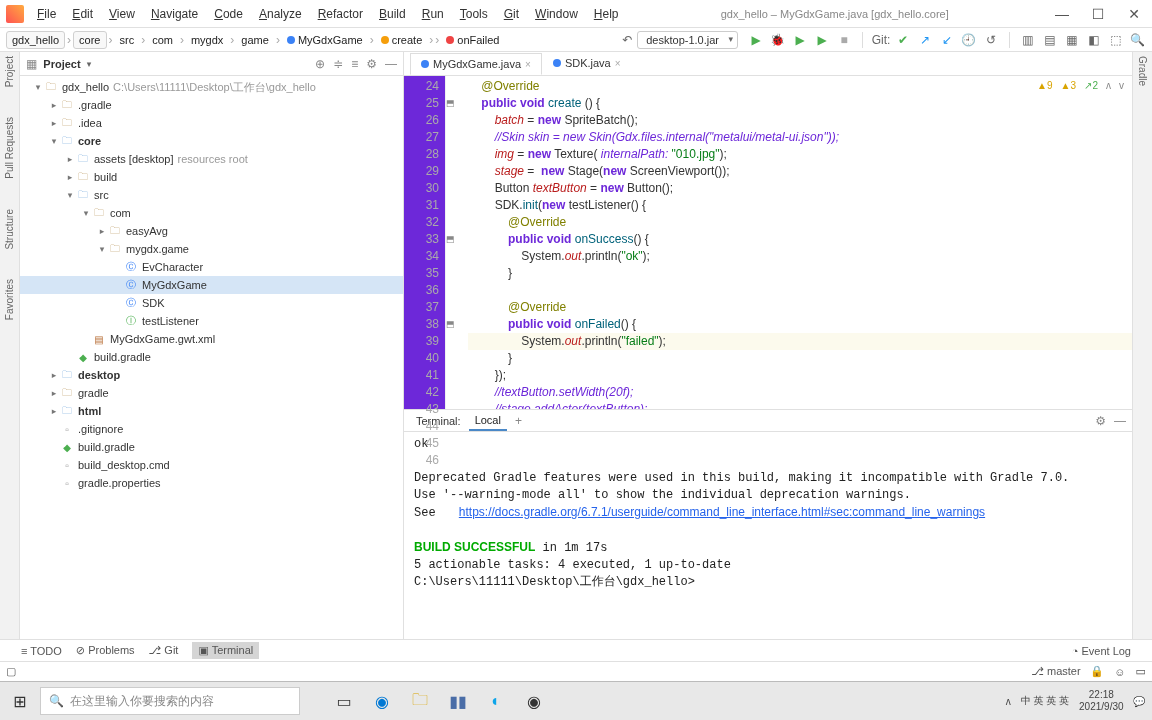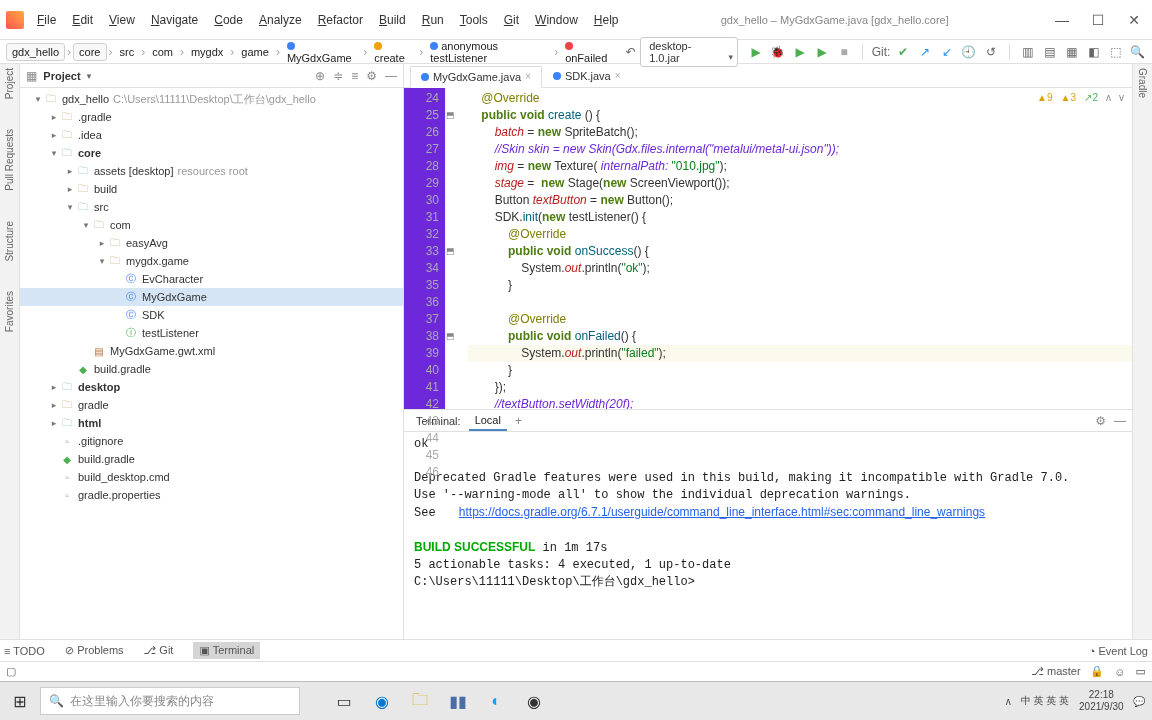--- a/index.html
+++ b/index.html
@@ -1,18 +1,18 @@
 <!DOCTYPE html>
 <html><head>
 <meta charset="utf-8">
 <style>
 * { margin: 0; padding: 0; box-sizing: border-box; font-family: "Segoe UI", Arial, sans-serif; }
 body { width: 1152px; height: 720px; background: #f2f2f2; overflow: hidden; font-size: 12px; color: #333; }
 .window { width: 1152px; height: 681px; background: #fff; display: flex; flex-direction: column; }
-.titlebar { height: 40px; background: #fff; display: flex; align-items: center; border-bottom: 1px solid #e0e0e0; }
+.titlebar { height: 28px; background: #fff; display: flex; align-items: center; border-bottom: 1px solid #e0e0e0; }
 .titlebar .logo { width: 18px; height: 18px; margin: 0 6px; background: linear-gradient(45deg,#ff5252,#ffab40); border-radius: 2px; }
 .menus { display: flex; gap: 2px; }
 .menus span { padding: 4px 7px; cursor: pointer; }
 .menus span u { text-decoration: underline; }
 .title-center { flex: 1; text-align: center; color: #888; font-size: 11px; }
 .winctl { display: flex; }
 .winctl div { width: 36px; height: 28px; display: flex; align-items: center; justify-content: center; color: #555; font-size: 14px; }
 .navbar { height: 24px; display: flex; align-items: center; border-bottom: 1px solid #e0e0e0; padding: 0 6px; gap: 2px; }
 .crumb { padding: 2px 5px; font-size: 11px; color: #222; }
 .crumb.mod { border: 1px solid #d0d0d0; border-radius: 3px; background: #f8f8f8; }
@@ -46,47 +46,47 @@
 .tree-row .icon { width: 14px; height: 14px; margin-right: 4px; display: inline-flex; align-items: center; justify-content: center; font-size: 10px; }
 .tree-row.sel { background: #d5e5f6; }
 .folder { color: #b38b4d; }
 .folder-o { color: #6aa0d8; }
 .jfile { color: #3b82f6; }
 .gfile { color: #4caf50; }
 .path-hint { color: #999; margin-left: 4px; }
 .ind-0 { padding-left: 12px; } .ind-1 { padding-left: 28px; } .ind-2 { padding-left: 44px; }
 .ind-3 { padding-left: 60px; } .ind-4 { padding-left: 76px; } .ind-5 { padding-left: 92px; }
 .editor-pane { flex: 1; display: flex; flex-direction: column; min-width: 0; }
-.tabs { height: 24px; display: flex; align-items: center; border-bottom: 1px solid #e0e0e0; padding-left: 6px; }
+.tabs { height: 24px; display: flex; align-items: flex-start; border-bottom: 1px solid #e0e0e0; padding-left: 6px; }
 .tab { padding: 4px 10px; font-size: 11px; border: 1px solid transparent; display: flex; align-items: center; gap: 4px; }
 .tab.active { border: 1px solid #ddd; border-bottom: 1px solid #fff; background: #fff; position: relative; top: 1px; }
 .tab .close { color: #aaa; font-size: 10px; }
 .tab .ficon { width: 8px; height: 8px; border-radius: 50%; background: #3b82f6; }
 .code-area { flex: 1; display: flex; min-height: 0; position: relative; font-family: "Consolas","Courier New",monospace; font-size: 12px; background: #fff; }
 .gutter { width: 42px; background: #6d28d9; text-align: right; color: #aaa; padding: 2px 6px 0 0; line-height: 17px; border-right: 1px solid #f0f0f0; }
 .gutter2 { width: 12px; background: #fff; line-height: 17px; padding-top: 2px; font-size: 9px; color: #888; }
 .code { flex: 1; padding: 2px 0 0 10px; line-height: 17px; white-space: pre; overflow: hidden; }
 .insp { position: absolute; right: 8px; top: 4px; font-size: 10px; color: #888; display: flex; gap: 8px; align-items: center; }
-.kw { color: #4d7c0f; font-weight: bold; }
+.kw { color: #6d28d9; font-weight: bold; }
 .ann { color: #808000; }
 .str { color: #067d17; }
 .cm { color: #6d28d9; font-style: italic; }
 .mth { color: #00627a; }
 .fld { color: #b91c1c; font-style: italic; }
 .hl-line { background: #fcfaed; display: inline-block; width: 100%; }
 .bottom { border-top: 1px solid #e0e0e0; display: flex; flex-direction: column; height: 230px; }
 .term-tabs { height: 22px; display: flex; align-items: center; border-bottom: 1px solid #e0e0e0; padding: 0 6px; gap: 2px; }
 .term-tabs .lbl { font-size: 11px; padding: 3px 6px; }
 .term-tabs .local { border-bottom: 2px solid #4a88c7; color: #222; }
 .term-tabs .plus { color: #888; margin-left: 6px; }
 .term-tabs .right { margin-left: auto; display: flex; gap: 8px; color: #888; font-size: 12px; }
 .term-body { flex: 1; font-family: "Consolas","Courier New",monospace; font-size: 12px; padding: 4px 10px; line-height: 17px; white-space: pre; overflow: hidden; color: #222; }
 .term-link { color: #2563eb; text-decoration: underline; margin-left: 16px; }
 .term-ok { color: #0a0; font-weight: bold; }
-.tool-windows { height: 22px; border-top: 1px solid #e0e0e0; display: flex; align-items: center; padding: 0 4px; gap: 20px; font-size: 11px; color: #555; }
+.tool-windows { height: 22px; border-top: 1px solid #e0e0e0; display: flex; align-items: center; padding: 0 21px; gap: 14px; font-size: 11px; color: #555; }
 .tool-windows .active-tw { background: #d5d5d5; padding: 2px 6px; }
 .tool-windows .rightlog { margin-left: auto; }
 .status { height: 20px; border-top: 1px solid #e0e0e0; display: flex; align-items: center; padding: 0 6px; font-size: 11px; color: #555; gap: 10px; }
 .status .rt { margin-left: auto; display: flex; gap: 10px; align-items: center; }
 .taskbar { height: 39px; background: #e8e8e8; border-top: 1px solid #bbb; display: flex; align-items: center; padding: 0 6px; gap: 6px; }
 .taskbar .start { width: 28px; height: 28px; display: flex; align-items: center; justify-content: center; color: #333; font-size: 16px; }
 .taskbar .search { flex: 0 0 260px; height: 28px; background: #fff; border: 1px solid #ccc; display: flex; align-items: center; padding: 0 8px; color: #888; gap: 6px; }
 .taskbar .apps { display: flex; gap: 2px; margin-left: 20px; }
 .taskbar .app { width: 36px; height: 30px; display: flex; align-items: center; justify-content: center; font-size: 16px; }
 .taskbar .tray { margin-left: auto; display: flex; align-items: center; gap: 10px; font-size: 10px; color: #444; }
@@ -133,21 +133,20 @@
         <span class="crumb">com</span>
         <span style="color: rgb(170, 170, 170);">›</span>
         <span class="crumb">mygdx</span>
         <span style="color: rgb(170, 170, 170);">›</span>
         <span class="crumb">game</span>
         <span style="color: rgb(170, 170, 170);">›</span>
         <span class="crumb cls"><span class="dot-b"></span>MyGdxGame</span>
         <span style="color: rgb(170, 170, 170);">›</span>
         <span class="crumb cls"><span class="dot-y"></span>create</span>
         <span style="color: rgb(170, 170, 170);">›</span>
-        <span class="crumb cls"><span class="dot-b"></span>anonymous testListener</span>
         <span style="color: rgb(170, 170, 170);">›</span>
         <span class="crumb cls"><span class="dot-r"></span>onFailed</span>
       </div>
     <div class="spacer"></div>
     <span class="tb">↶</span>
     <div class="runconf">desktop-1.0.jar</div>
     <div class="toolbtns">
       <span class="tb run">▶</span>
       <span class="tb green">🐞</span>
       <span class="tb green">▶</span>

